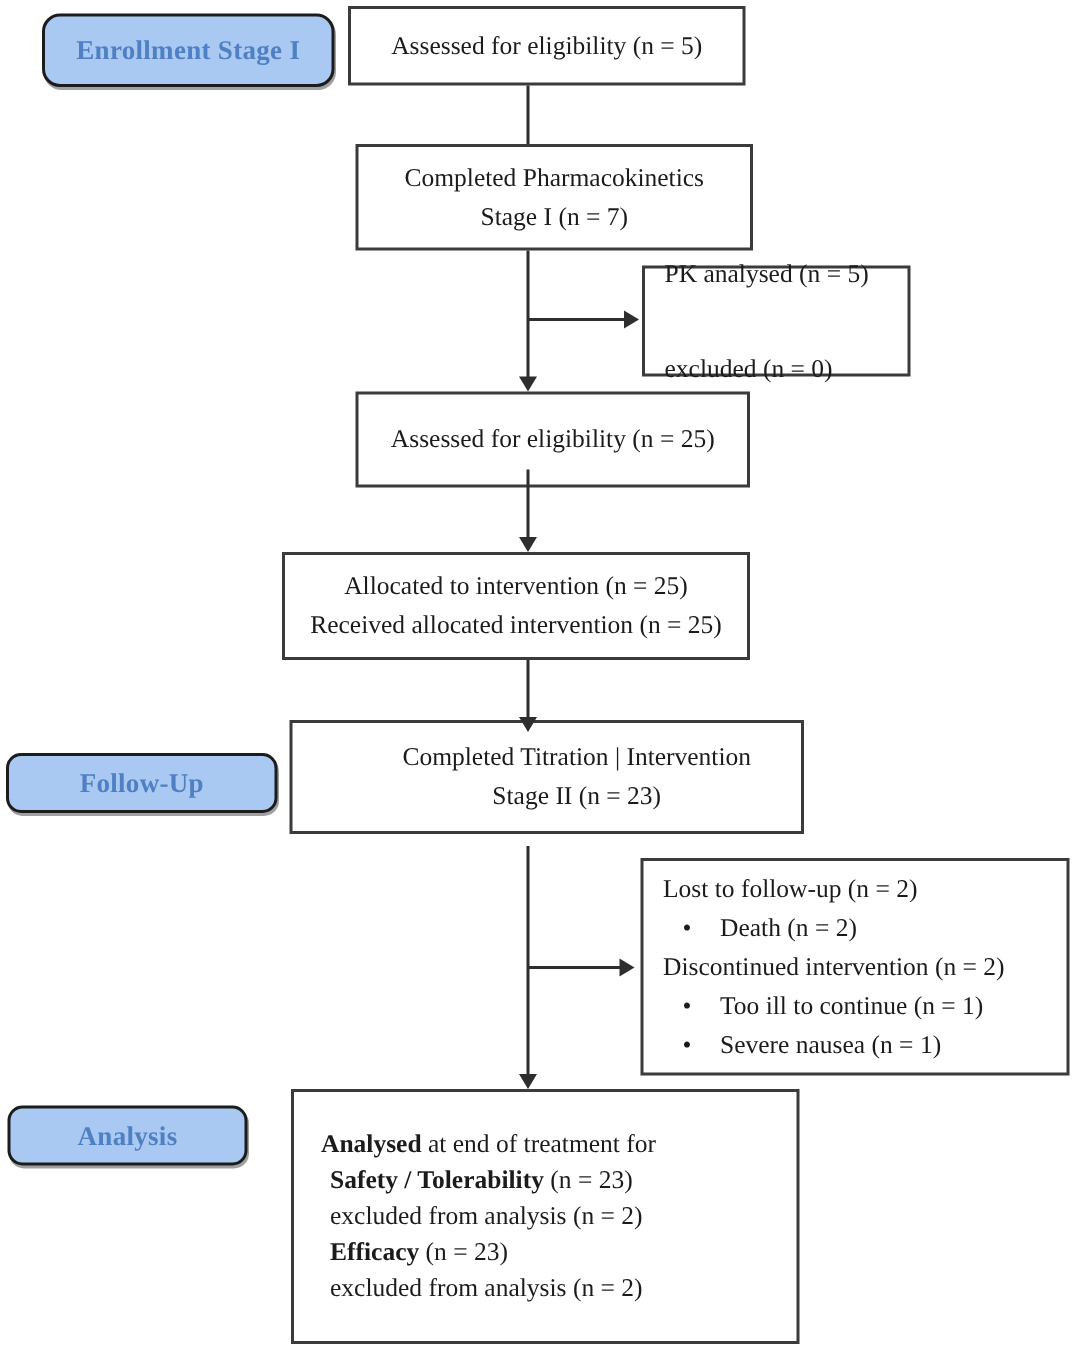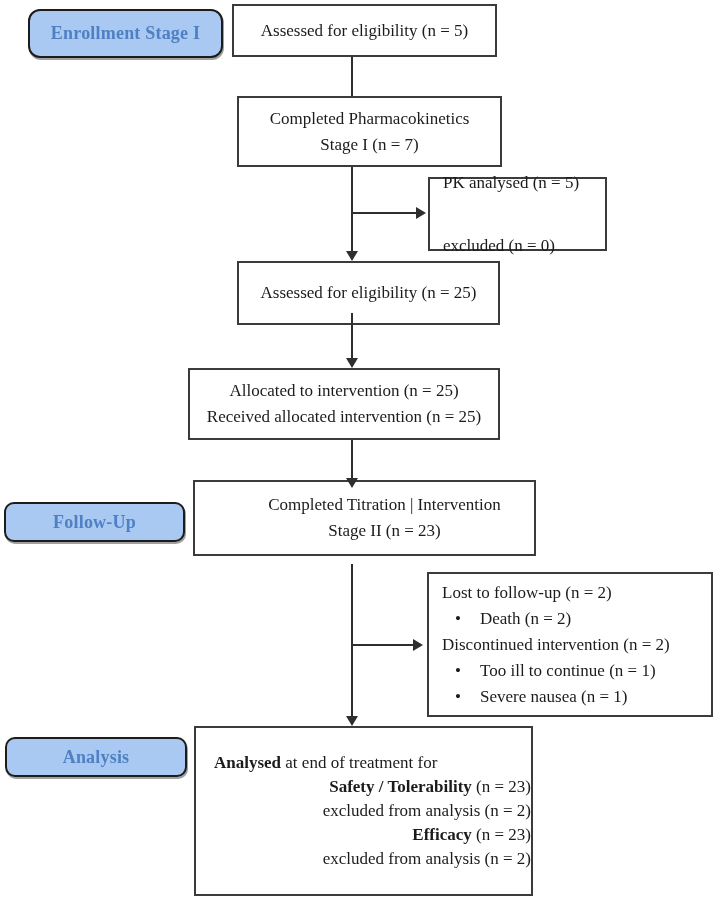--- a/index.html
+++ b/index.html
@@ -51,21 +51,21 @@
     text-align: left;
     padding-left: 13px;
     padding-right: 8px;
     gap: 36px;
   }
   .box.g-box { line-height: 26px; padding-left: 13px; padding-right: 8px; text-align: left; }
   .g-bullet { padding-left: 13px; }
   .g-dot { display: inline-block; width: 25px; }
   .box.h-box { line-height: 24px; }
   .h-line-first { text-align: left; padding-left: 18px; }
-  .h-line-center { text-align: right; padding-left: 24px; margin-left: 41px; }
+  .h-line-center { text-align: left; padding-left: 24px; }
   .bold { font-weight: bold; }
 
   
   .vline {
     position: absolute;
     width: 2px;
     background: var(--line, #333333);
   }
   .hline {
     position: absolute;
@@ -91,21 +91,21 @@
 <body>
 
 <div class="canvas">
 
   <div class="stage" style="left:28px; top:9px; width:195px; height:49px; border-radius:12px;">
     <span>Enrollment Stage I</span>
   </div>
   <div class="stage" style="left:4px; top:502px; width:181px; height:40px;">
     <span>Follow-Up</span>
   </div>
-  <div class="stage" style="left:5px; top:737px; width:182px; height:40px;">
+  <div class="stage" style="left:5px; top:737px; width:160px; height:40px;">
     <span>Analysis</span>
   </div>
 
   <div class="box" style="left:232px; top:4px; width:265px; height:53px;">
     <div>Assessed for eligibility (n = 5)</div>
   </div>
 
   <div class="box" style="left:237px; top:96px; width:265px; height:71px;">
     <div>Completed Pharmacokinetics</div>
     <div>Stage I (n = 7)</div>

